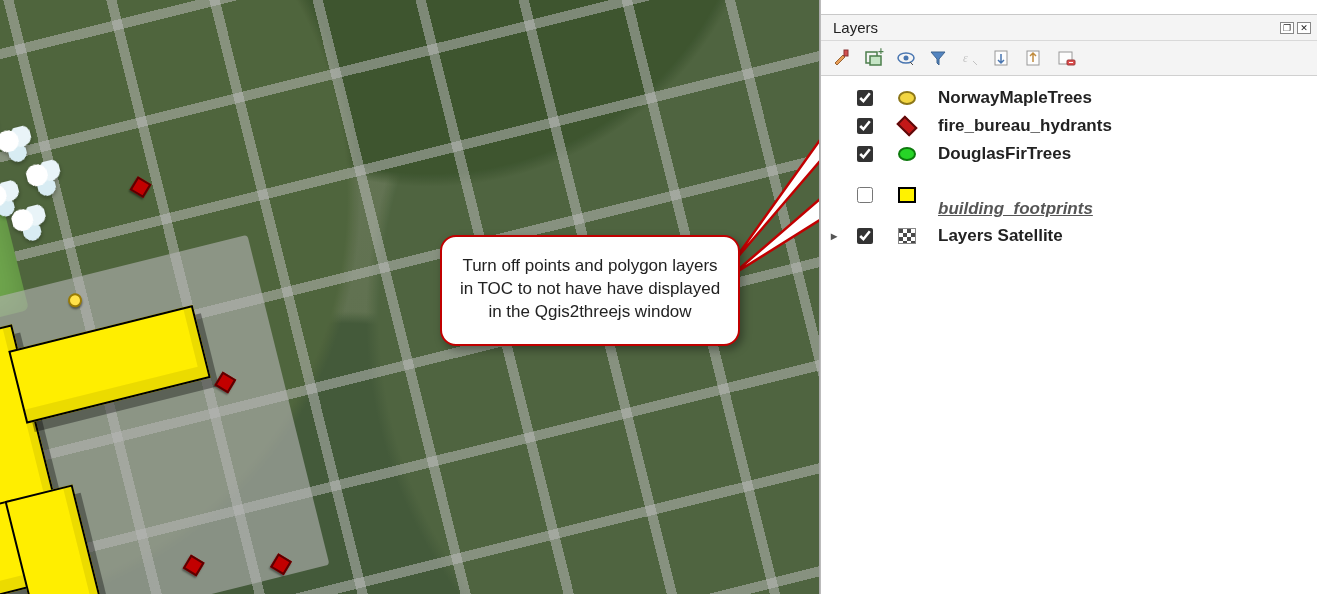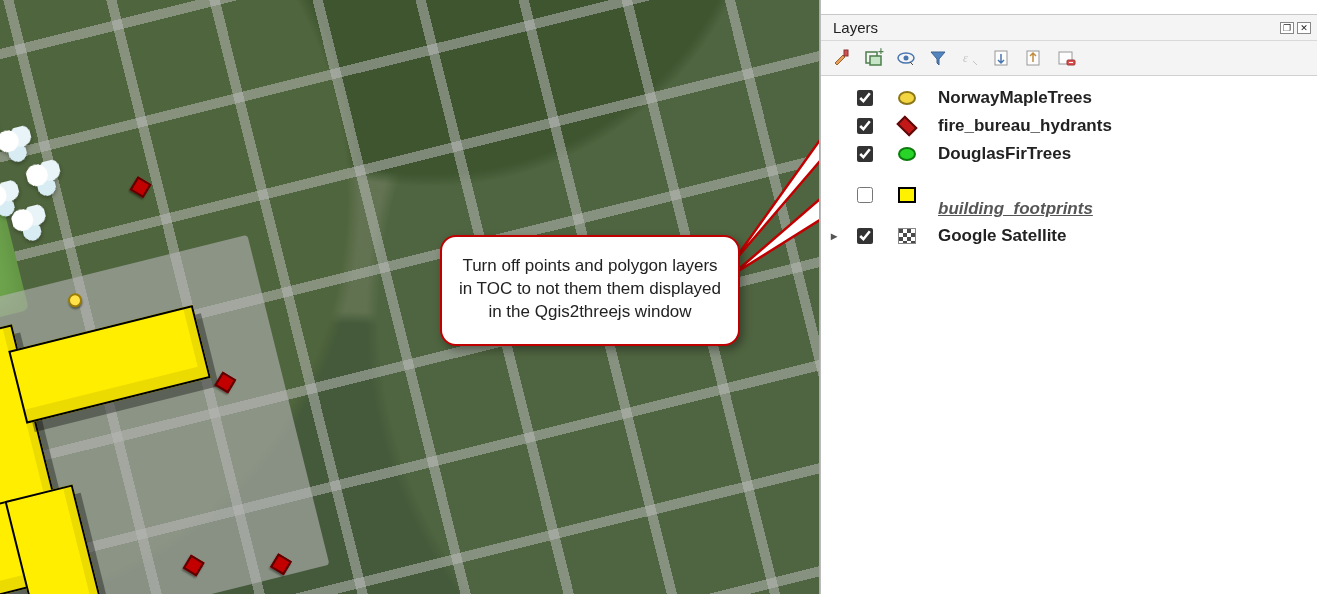--- a/index.html
+++ b/index.html
@@ -208,21 +208,21 @@
     <div class="yellow-pt" style="left:380px; top:455px;"></div>
 
     <div class="hydrant" style="left:470px; top:360px;"></div>
     <div class="hydrant" style="left:505px; top:570px;"></div>
     <div class="hydrant" style="left:515px; top:760px;"></div>
 
     <div class="hydrant" style="left:430px; top:740px;"></div>
   </div>
 
   <div class="callout">
-    <span>Turn off points and polygon layers in TOC to not them them displayed in the Qgis2threejs window</span>
+    <span>Turn off points and polygon layers in TOC to not have have displayed in the Qgis2threejs window</span>
   </div>
 
   <svg style="position:absolute; left:730px; top:80px; width:130px; height:190px; z-index:4;">
     <polygon points="0,186 120,18 120,46" fill="#fff" stroke="#c00000" stroke-width="2.5" stroke-linejoin="round"></polygon>
   </svg>
   <svg style="position:absolute; left:732px; top:155px; width:130px; height:130px; z-index:4;">
     <polygon points="0,120 118,18 118,46" fill="#fff" stroke="#c00000" stroke-width="2.5" stroke-linejoin="round"></polygon>
   </svg>
 </div>
 
@@ -312,17 +312,17 @@
     <div class="layer-row">
       <input type="checkbox" style="">
       <span class="sym square-yellow"></span>
       <span class="layer-label italic">building_footprints</span>
     </div>
 
     <div class="layer-row expandable">
       <span class="expander">▸</span>
       <input type="checkbox" checked="" style="">
       <span class="sym raster"></span>
-      <span class="layer-label">Google Satellite</span>
+      <span class="layer-label">Layers Satellite</span>
     </div>
 
   </div>
 </div>
 
 </body></html>

